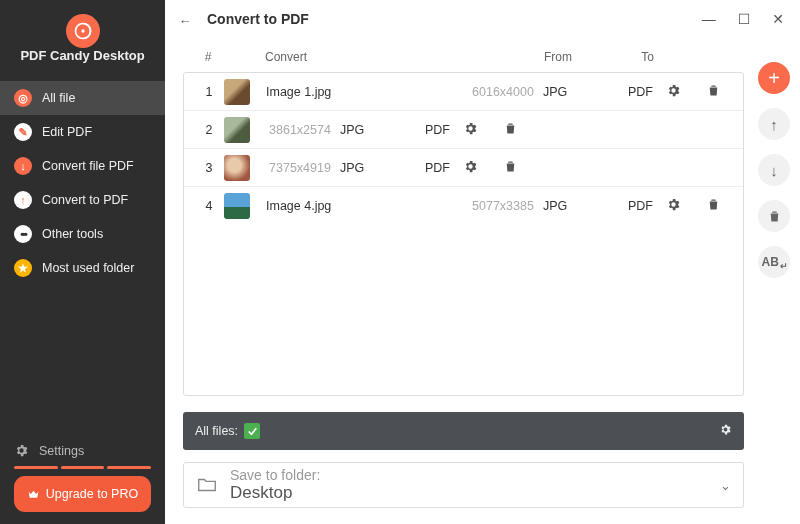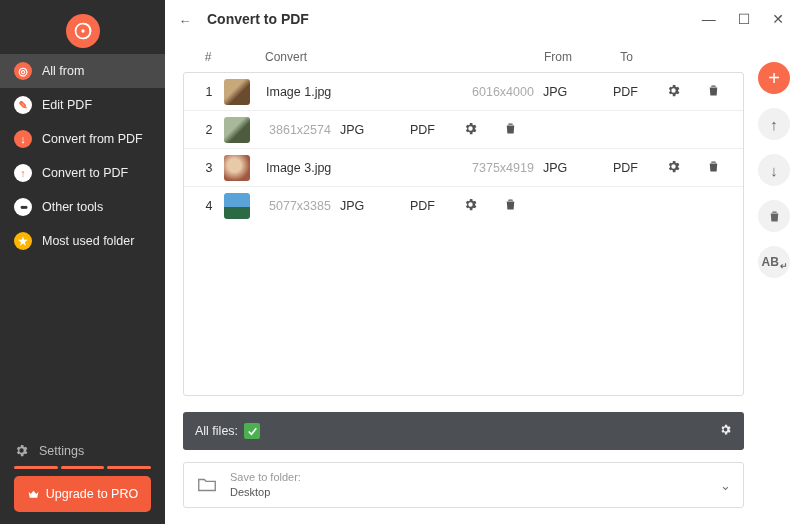--- a/index.html
+++ b/index.html
@@ -22,39 +22,39 @@
   .ic-to { background: #fff; color:#fa6b4b; }
   .ic-other { background: #fff; color:#333; letter-spacing:-2px; font-size:9px;}
   .ic-star { background: #ffb500; color:#fff; }
   .spacer { flex: 1; }
   .settings { display:flex; align-items:flex-end; gap:10px; padding: 8px 14px; font-size:12.5px; cursor:pointer; color:#bbb;}
   .settings svg { width:15px; height:15px; }
   .tasks { padding: 0 14px 4px; font-size:12px; color:#ddd; display:flex; align-items:center; gap:8px;}
   .chain { width:14px; height:14px; display:inline-flex; }
   .bars { height:6px; display:flex; gap:3px; padding:0 14px 10px; }
   .bars i { flex:1; height:3px; background:#fa6b4b; border-radius:2px; display:block;}
-  .upgrade { margin: 0 14px 12px; background:#f45d3b; color:#fff; border:none; border-radius:5px; height:36px; display:flex; align-items:center; justify-content:center; gap:6px; font-size:12.5px; cursor:pointer;}
+  .upgrade { margin: 0 14px 12px; background:#f45d3b; color:#fff; border:none; border-radius:11px; height:36px; display:flex; align-items:center; justify-content:center; gap:6px; font-size:12.5px; cursor:pointer;}
   .upgrade svg{width:13px;height:13px;}
 
   
   .main { flex:1; display:flex; flex-direction:column; position:relative;}
   .titlebar { display:flex; align-items:center; height:38px; padding:0 8px;}
   .back { width:24px; text-align:center; cursor:pointer; color:#555;}
   .title { margin-left:10px; font-size:14px; font-weight:600; color:#333;}
   .winctl { margin-left:auto; display:flex; gap:22px; padding-right:8px; color:#555;}
   .winctl span{cursor:pointer; font-size:14px;}
 
   .table-wrap { margin: 4px 56px 0 18px; flex:1; display:flex; flex-direction:column; }
   .thead { display:flex; align-items:center; height:30px; color:#666; font-size:12px; padding:0 10px;}
   .col-num{width:30px; text-align:center;}
   .col-thumb{width:36px;}
   .col-name{flex:1; padding-left:6px;}
   .col-dim{width:80px; text-align:center;}
   .col-from{width:55px; text-align:left;}
-  .col-to{width:55px; text-align:center;}
+  .col-to{width:55px; text-align:right;}
   .col-gear{width:40px; text-align:center;}
   .col-del{width:40px; text-align:center;}
   .tbody{border:1px solid #ddd; border-radius:3px; flex:1; overflow:hidden;}
   .row{display:flex; align-items:center; height:38px; border-bottom:1px solid #eee; padding:0 10px; font-size:12.5px;}
   .row:last-child{border-bottom:none;}
   .thumb{width:26px;height:26px;border-radius:3px;}
   .t1{background:linear-gradient(135deg,#c7a87b 40%,#6b4b2e 60%);}
   .t2{background:linear-gradient(135deg,#a8b89a 40%,#4d5c3e 60%);}
   .t3{background:radial-gradient(circle at 40% 40%,#e8c9a9 30%,#a05840 70%);}
   .t4{background:linear-gradient(#5aa3d9 55%,#2b6a45 55%);}
@@ -63,22 +63,22 @@
   .iconbtn svg{width:15px;height:15px;}
 
   .merge-bar{background:#4c5055;color:#eee;height:38px;display:flex;align-items:center;padding:0 12px;margin:16px 56px 0 18px;border-radius:3px;font-size:12.5px;}
   .merge-bar .chk{width:16px;height:16px;background:#4caf50;border-radius:2px;margin:0 10px 0 6px;display:flex;align-items:center;justify-content:center;color:#fff;}
   .merge-bar .cog{margin-left:auto;cursor:pointer;}
   .merge-bar svg{width:13px;height:13px;}
 
   .bottom{display:flex; gap:10px; margin:12px 56px 16px 18px; height:46px;}
   .folder-box{flex:1; border:1px solid #ddd; border-radius:3px; display:flex; align-items:center; padding:0 12px; gap:12px;}
   .folder-box svg{width:22px;height:22px;stroke:#888;fill:none;stroke-width:1.5;}
-  .folder-txt small{display:block;color:#999;font-size:11px; line-height:1.2;}
-  .folder-txt span{font-size:11px;color:#555;text-align:center;}
+  .folder-txt small{display:block;color:#999;font-size:14px; line-height:1.2;}
+  .folder-txt span{font-size:17px;color:#555;text-align:center;}
   .chev{margin-left:auto;color:#777;cursor:pointer;}
   .convert{width:190px;background:#67b42e;color:#fff;border:none;border-radius:3px;font-size:14px;font-weight:600;cursor:pointer;}
 
   
   .rail{position:absolute;right:10px;top:62px;display:flex;flex-direction:column;gap:14px;align-items:center;}
   .rail button{width:32px;height:32px;border-radius:50%;border:none;display:flex;align-items:center;justify-content:center;cursor:pointer;font-size:15px;color:#666;background:#f1f1f1;}
   .rail .add{background:#fa6b4b;color:#fff;font-size:20px;font-weight:300;}
   .rail svg{width:15px;height:15px;}
   .rail .ab{font-size:12px; font-weight:600;}
 </style>
@@ -89,33 +89,34 @@
 
   <div class="sidebar">
     <div class="logo-wrap">
       <div class="logo">
         <svg viewBox="0 0 24 24">
             <circle cx="12" cy="12" r="9" fill="none" stroke="#fff" stroke-width="2"></circle>
             <path d="M12 3a9 9 0 0 1 0 18" fill="none" stroke="#fff" stroke-width="2"></path>
             <circle cx="12" cy="12" r="2" fill="#fff"></circle>
           </svg>
       </div>
+      <div class="app-name">PDF Candy Desktop</div>
     </div>
     <ul class="nav">
       <li class="active">
           <span class="ic ic-all">◎</span>
-          <span>All from</span>
+          <span>All file</span>
         </li>
       <li>
           <span class="ic ic-edit">✎</span>
           <span>Edit PDF</span>
         </li>
       <li>
           <span class="ic ic-from">↓</span>
-          <span>Convert from PDF</span>
+          <span>Convert file PDF</span>
         </li>
       <li>
           <span class="ic ic-to">↑</span>
           <span>Convert to PDF</span>
         </li>
       <li>
           <span class="ic ic-other">•••</span>
           <span>Other tools</span>
         </li>
       <li>
@@ -195,36 +196,36 @@
               </svg></div>
             <div class="col-del iconbtn"><svg viewBox="0 0 24 24">
                 <path fill="#555" d="M6 7h12l-1 13H7zM9 4h6l1 2H8z"></path>
               </svg></div>
           </div>
           <div class="row">
             <div class="col-num">3</div>
             <div class="col-thumb">
               <div class="thumb t3"></div>
             </div>
-            <div class="col-name">Image 3.jpg</div>
             <div class="col-dim dim">7375x4919</div>
             <div class="col-from">JPG</div>
             <div class="col-to">PDF</div>
             <div class="col-gear iconbtn"><svg viewBox="0 0 24 24">
                 <path fill="#555" d="M19.4 13a7.5 7.5 0 0 0 0-2l2-1.6-2-3.4-2.4.9a7.3 7.3 0 0 0-1.7-1L15 3h-4l-.3 2.9a7.3 7.3 0 0 0-1.7 1l-2.4-.9-2 3.4L6.6 11a7.5 7.5 0 0 0 0 2l-2 1.6 2 3.4 2.4-.9a7.3 7.3 0 0 0 1.7 1L11 21h4l.3-2.9a7.3 7.3 0 0 0 1.7-1l2.4.9 2-3.4Zm-7.4 2.5A3.5 3.5 0 1 1 15.5 12 3.5 3.5 0 0 1 12 15.5Z"></path>
               </svg></div>
             <div class="col-del iconbtn"><svg viewBox="0 0 24 24">
                 <path fill="#555" d="M6 7h12l-1 13H7zM9 4h6l1 2H8z"></path>
               </svg></div>
           </div>
           <div class="row">
             <div class="col-num">4</div>
             <div class="col-thumb">
               <div class="thumb t4"></div>
             </div>
+            <div class="col-name">Image 4.jpg</div>
             <div class="col-dim dim">5077x3385</div>
             <div class="col-from">JPG</div>
             <div class="col-to">PDF</div>
             <div class="col-gear iconbtn"><svg viewBox="0 0 24 24">
                 <path fill="#555" d="M19.4 13a7.5 7.5 0 0 0 0-2l2-1.6-2-3.4-2.4.9a7.3 7.3 0 0 0-1.7-1L15 3h-4l-.3 2.9a7.3 7.3 0 0 0-1.7 1l-2.4-.9-2 3.4L6.6 11a7.5 7.5 0 0 0 0 2l-2 1.6 2 3.4 2.4-.9a7.3 7.3 0 0 0 1.7 1L11 21h4l.3-2.9a7.3 7.3 0 0 0 1.7-1l2.4.9 2-3.4Zm-7.4 2.5A3.5 3.5 0 1 1 15.5 12 3.5 3.5 0 0 1 12 15.5Z"></path>
               </svg></div>
             <div class="col-del iconbtn"><svg viewBox="0 0 24 24">
                 <path fill="#555" d="M6 7h12l-1 13H7zM9 4h6l1 2H8z"></path>
               </svg></div>
           </div>

